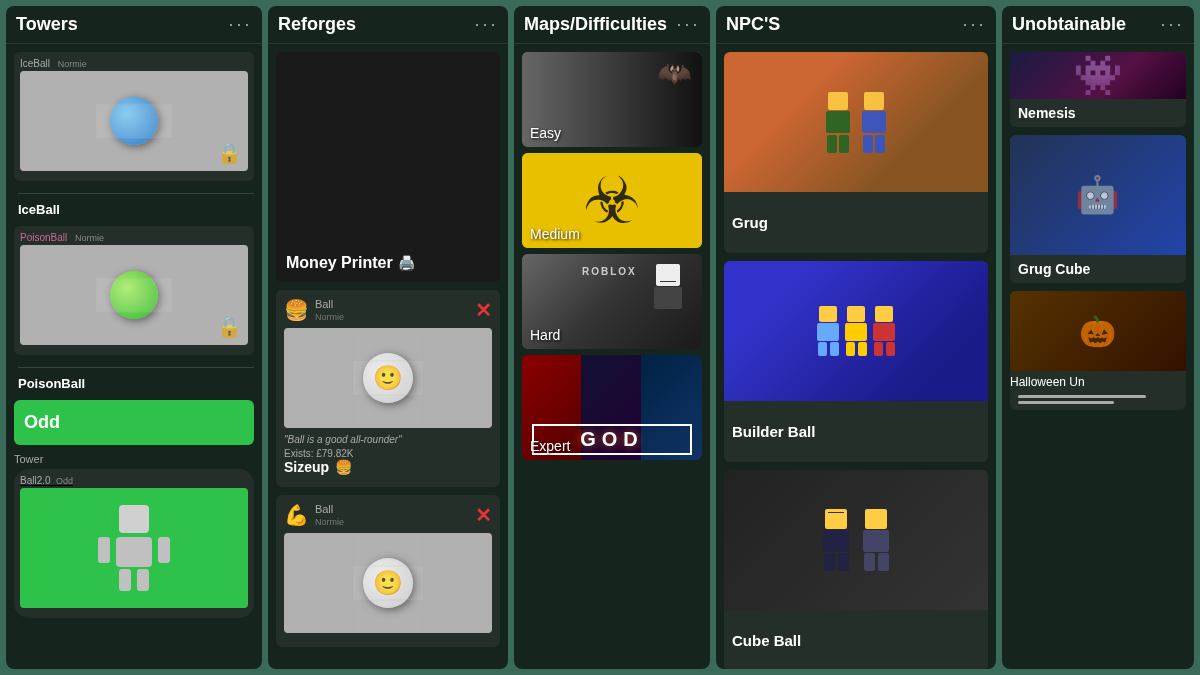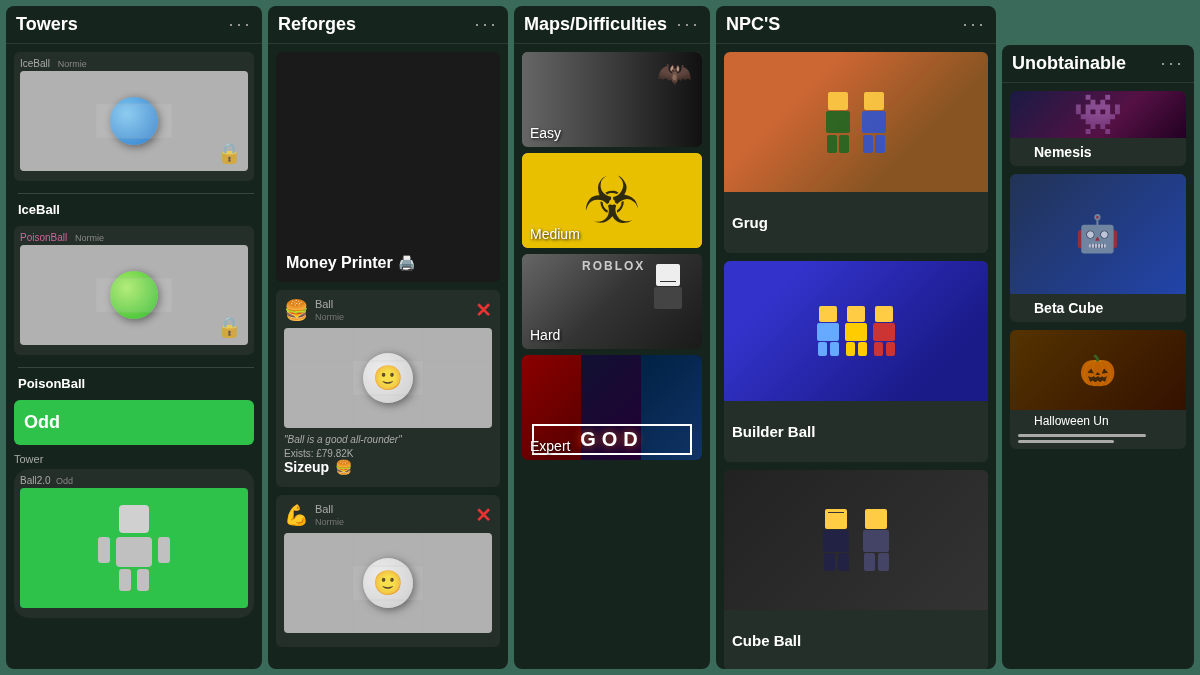--- a/index.html
+++ b/index.html
@@ -136,20 +136,21 @@
     .tower-section-label {
       color: #aaa;
       font-size: 11px;
       margin-bottom: 4px;
     }
 
     .odd-tower-card {
       background: rgba(40,50,45,0.8);
       border-radius: 15px;
       padding: 6px;
+      text-decoration: underline;
     }
 
     .odd-tower-inner {
       background: #2ec24a;
       border-radius: 4px;
       height: 120px;
       display: flex;
       align-items: center;
       justify-content: center;
       margin-bottom: 4px;
@@ -392,40 +393,40 @@
     .fancy-bg {
       width: 100%;
       height: 100%;
       background: linear-gradient(135deg, #222 0%, #333 100%);
       display: flex;
       align-items: center;
       justify-content: center;
     }
 
     
-    .unobtainable-panel { flex: 1; margin-top: 39px; }
+    .unobtainable-panel { flex: 1; }
 
     .unob-card {
       background: rgba(40,50,45,0.8);
       border-radius: 6px;
       margin-bottom: 8px;
       overflow: hidden;
     }
 
     .unob-image {
       height: 120px;
       background: #445544;
       position: relative;
     }
 
     .unob-name {
       color: #fff;
       font-size: 14px;
       font-weight: bold;
-      padding: 6px 24px;
+      padding: 6px 8px;
     }
 
     .nemesis-bg {
       width: 100%;
       height: 100%;
       background: linear-gradient(135deg, #1a1a44 0%, #332255 100%);
     }
 
     .beta-cube-bg {
       width: 100%;
@@ -443,21 +444,21 @@
       height: 80px;
       background: linear-gradient(135deg, #553300 0%, #331100 100%);
       display: flex;
       align-items: center;
       justify-content: center;
     }
 
     .halloween-name {
       color: #fff;
       font-size: 12px;
-      padding: 4px 24px;
+      padding: 4px 0;
     }
 
     .halloween-lines {
       padding: 2px 8px 6px;
       display: flex;
       flex-direction: column;
       gap: 3px;
     }
 
     .halloween-line {
@@ -707,21 +708,21 @@
     <div class="map-card map-hard">
       <div style="position:absolute;top:0;left:0;right:0;bottom:0;background:linear-gradient(135deg,#666 0%,#333 50%,#1a1a1a 100%);"></div>
       <div style="position:absolute;top:10px;right:20px;display:flex;flex-direction:column;align-items:center;">
         <div class="roblox-figure">
           <div class="rb-head" style="background:#eee;width:24px;height:22px;border-radius:2px;position:relative;">
             <div style="position:absolute;bottom:4px;left:4px;right:4px;height:1px;background:#333;"></div>
           </div>
           <div style="width:28px;height:22px;background:#444;margin-top:1px;border-radius:2px;"></div>
         </div>
       </div>
-      <div style="position:absolute;top:5px;left:60px;font-size:12px;color:#ccc;font-weight:bold;letter-spacing:2px;">ROBLOX</div>
+      <div style="position:absolute;top:12px;left:60px;font-size:10px;color:#ccc;font-weight:bold;letter-spacing:2px;">ROBLOX</div>
       <span class="map-label">Hard</span>
     </div>
 
     <div class="map-card map-expert">
       <div style="position:absolute;top:0;left:0;right:0;bottom:0;">
         <div style="position:absolute;top:0;left:0;width:33%;height:100%;background:linear-gradient(135deg,#8b0000,#550000);"></div>
         <div style="position:absolute;top:0;left:33%;width:33%;height:100%;background:linear-gradient(135deg,#111133,#220033);"></div>
         <div style="position:absolute;top:0;right:0;width:34%;height:100%;background:linear-gradient(135deg,#002244,#113366);"></div>
       </div>
       <div class="god-text">GOD</div>
@@ -845,21 +846,21 @@
       </div>
       <div class="unob-name">Nemesis</div>
     </div>
 
     <div class="unob-card">
       <div class="unob-image">
         <div class="beta-cube-bg" style="width:100%;height:100%;background:linear-gradient(135deg,#223355 0%,#2244aa 100%);display:flex;align-items:center;justify-content:center;">
           <div style="opacity:0.7;font-size:36px;">🤖</div>
         </div>
       </div>
-      <div class="unob-name">Beta Cube</div>
+      <div class="unob-name">Grug Cube</div>
     </div>
 
     <div class="halloween-card">
       <div class="halloween-bg">
         <div style="width:100%;height:100%;background:linear-gradient(135deg,#553300 0%,#331100 100%);display:flex;align-items:center;justify-content:center;">
           <span style="font-size:30px;opacity:0.7;">🎃</span>
         </div>
       </div>
       <div class="halloween-name">
         <span>Halloween Un</span>

